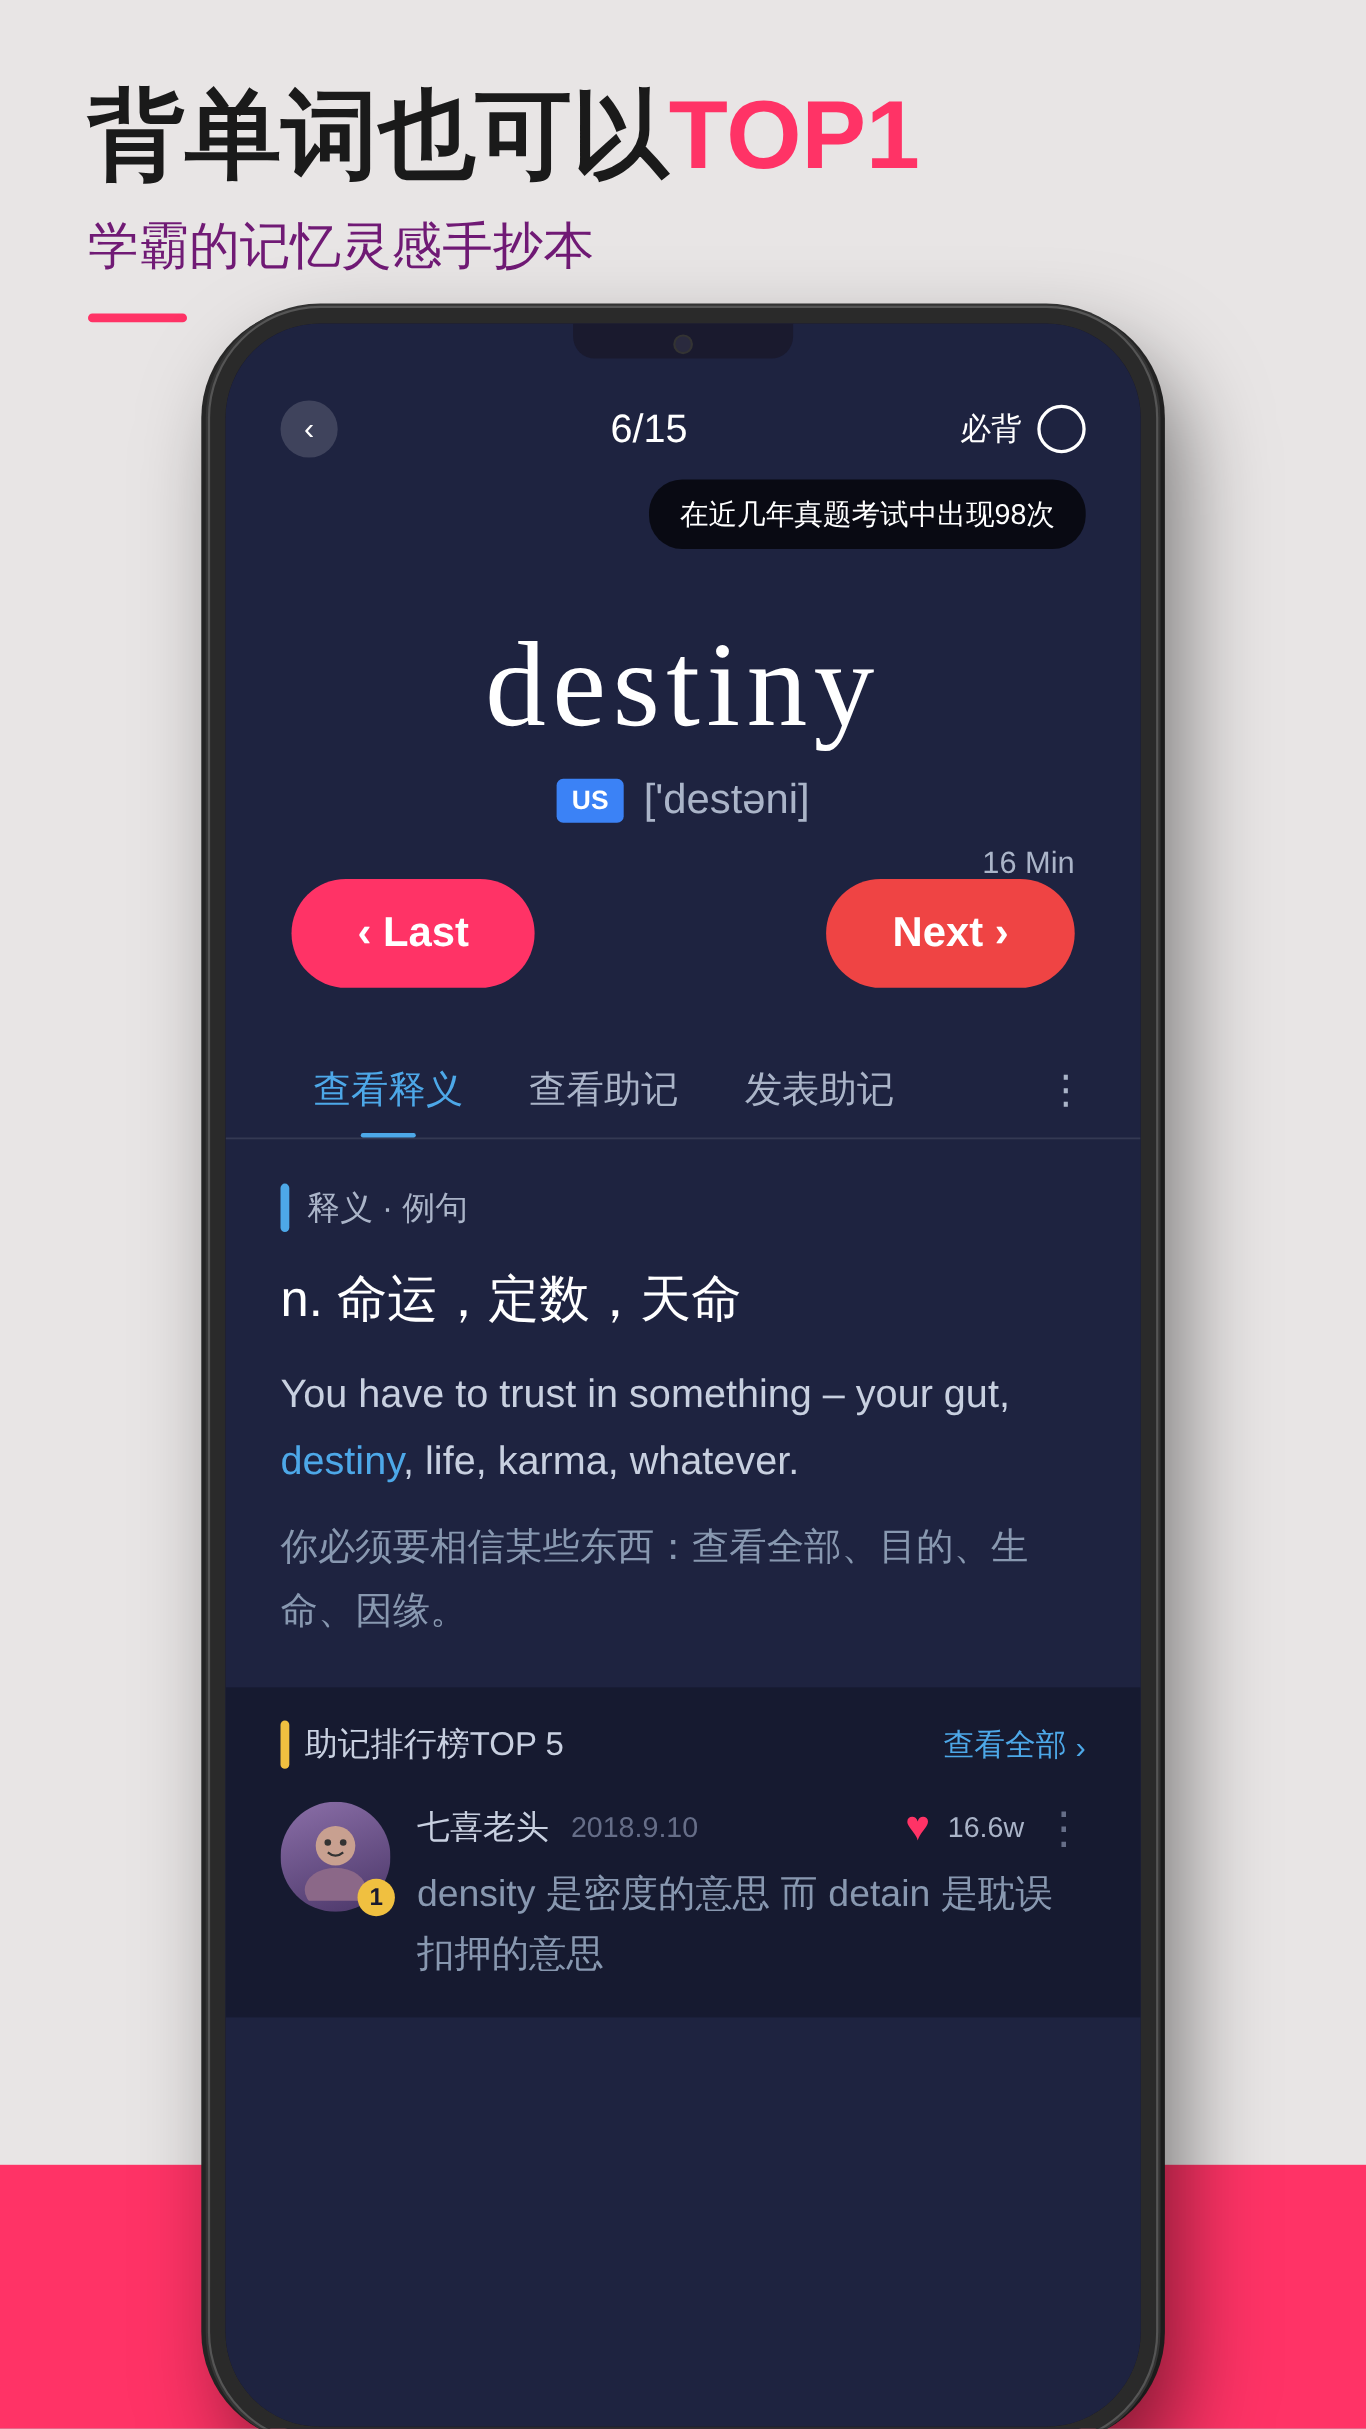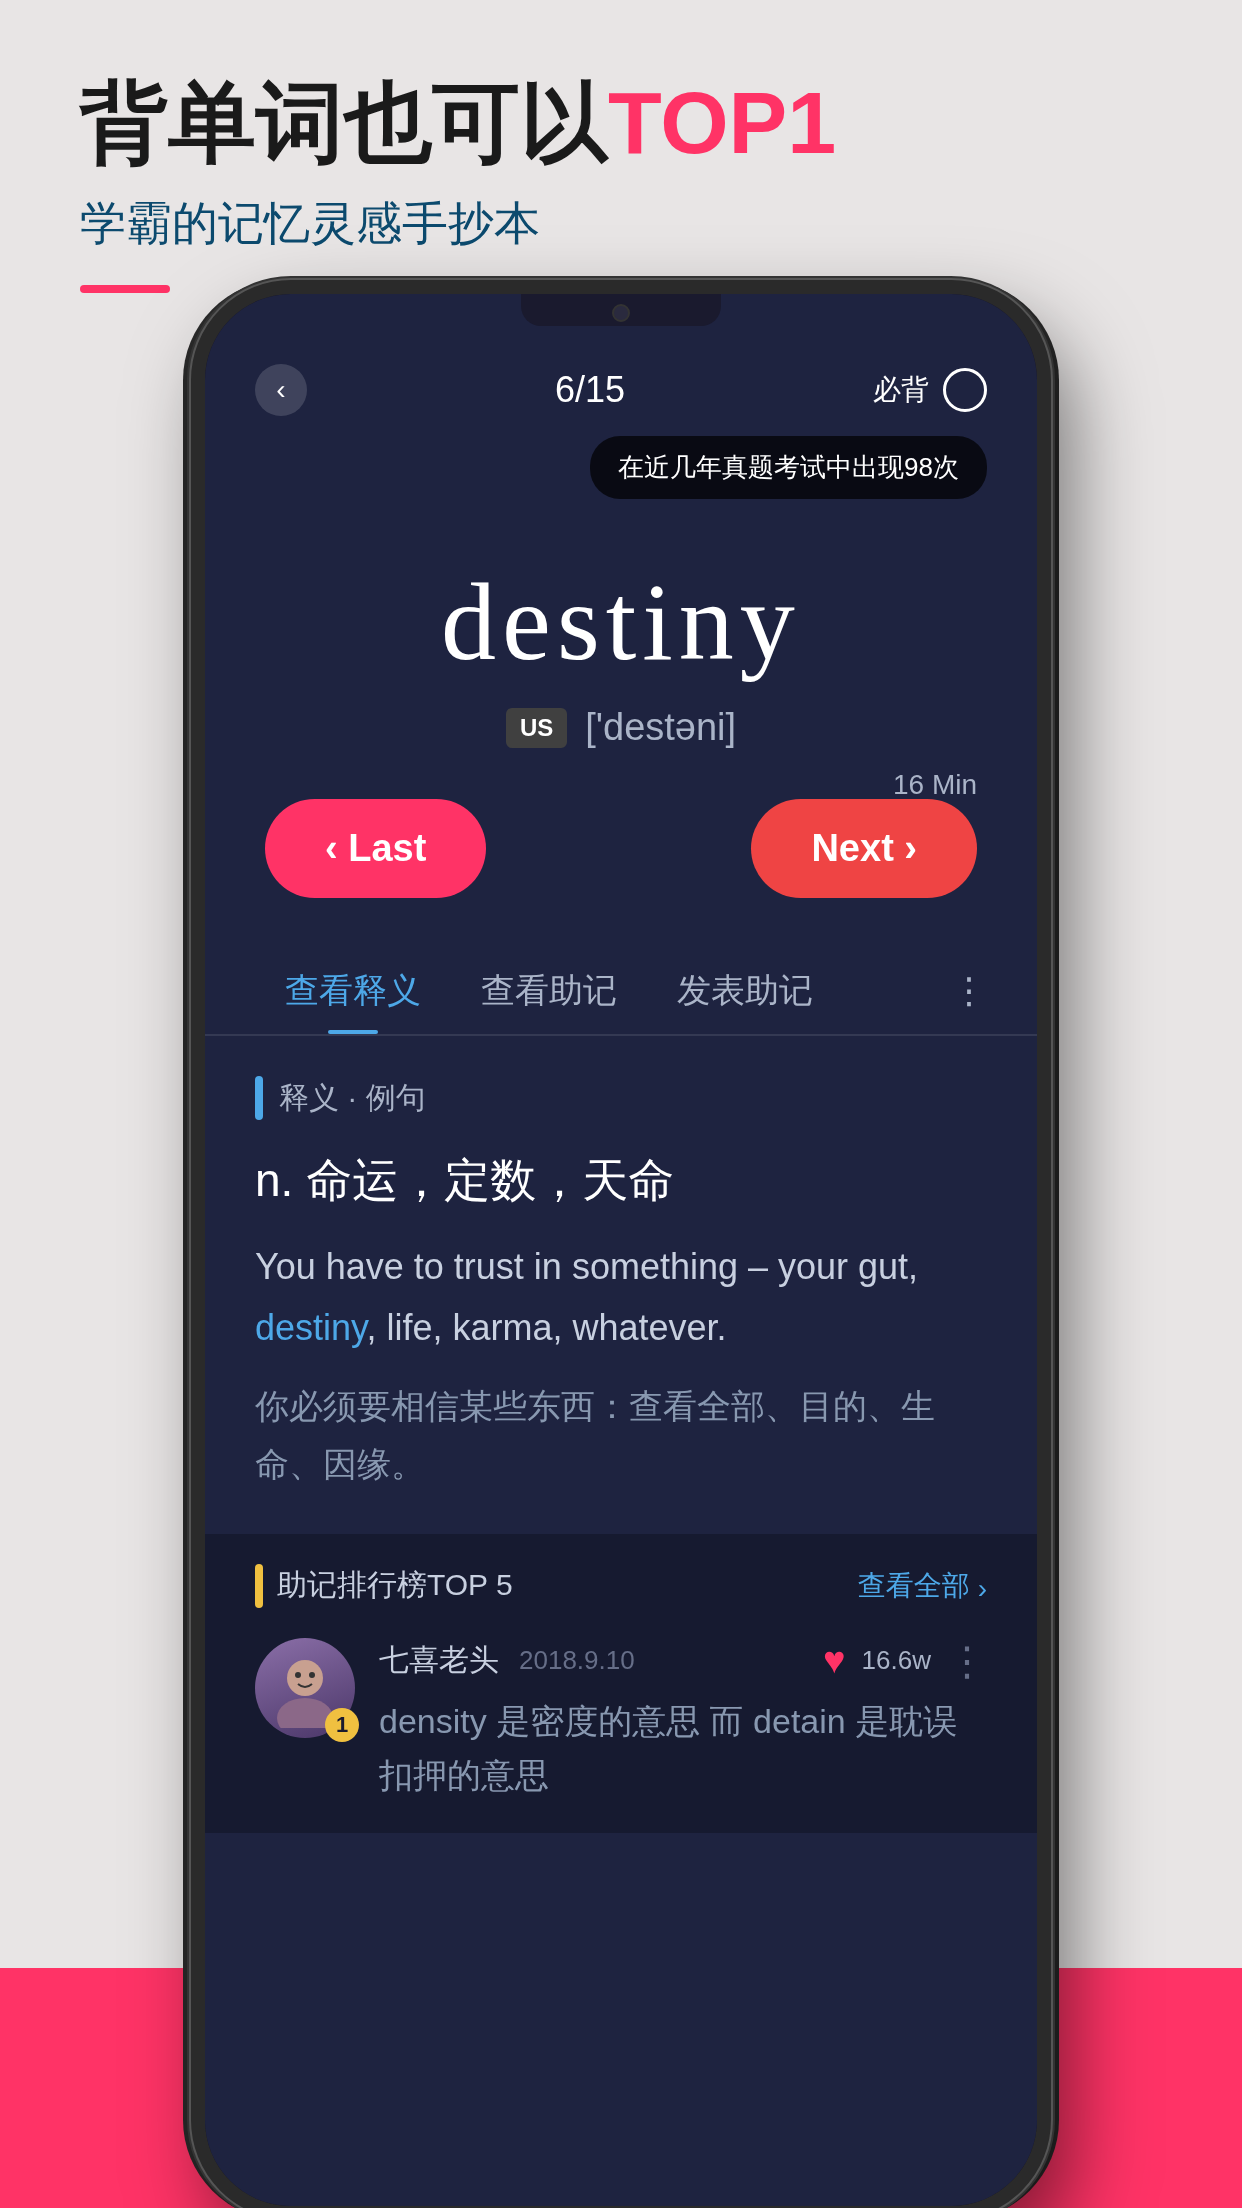--- a/index.html
+++ b/index.html
@@ -32,21 +32,21 @@
       line-height: 1.15;
       margin-bottom: 20px;
     }
 
     .headline .highlight {
       color: #ff3366;
     }
 
     .subheadline {
       font-size: 46px;
-      color: #0c4a6e;
+      color: #701a75;
       font-weight: 400;
       margin-bottom: 30px;
     }
 
     .red-underline {
       width: 90px;
       height: 8px;
       background-color: #ff3366;
       border-radius: 4px;
       margin-top: 10px;
@@ -219,21 +219,21 @@
     }
 
     .pronunciation {
       display: flex;
       align-items: center;
       gap: 18px;
       margin-top: 20px;
     }
 
     .us-badge {
-      background: #404040;
+      background: #3b82f6;
       color: white;
       font-size: 24px;
       font-weight: 600;
       padding: 6px 14px;
       border-radius: 6px;
     }
 
     .phonetic {
       color: #aab4c8;
       font-size: 38px;

